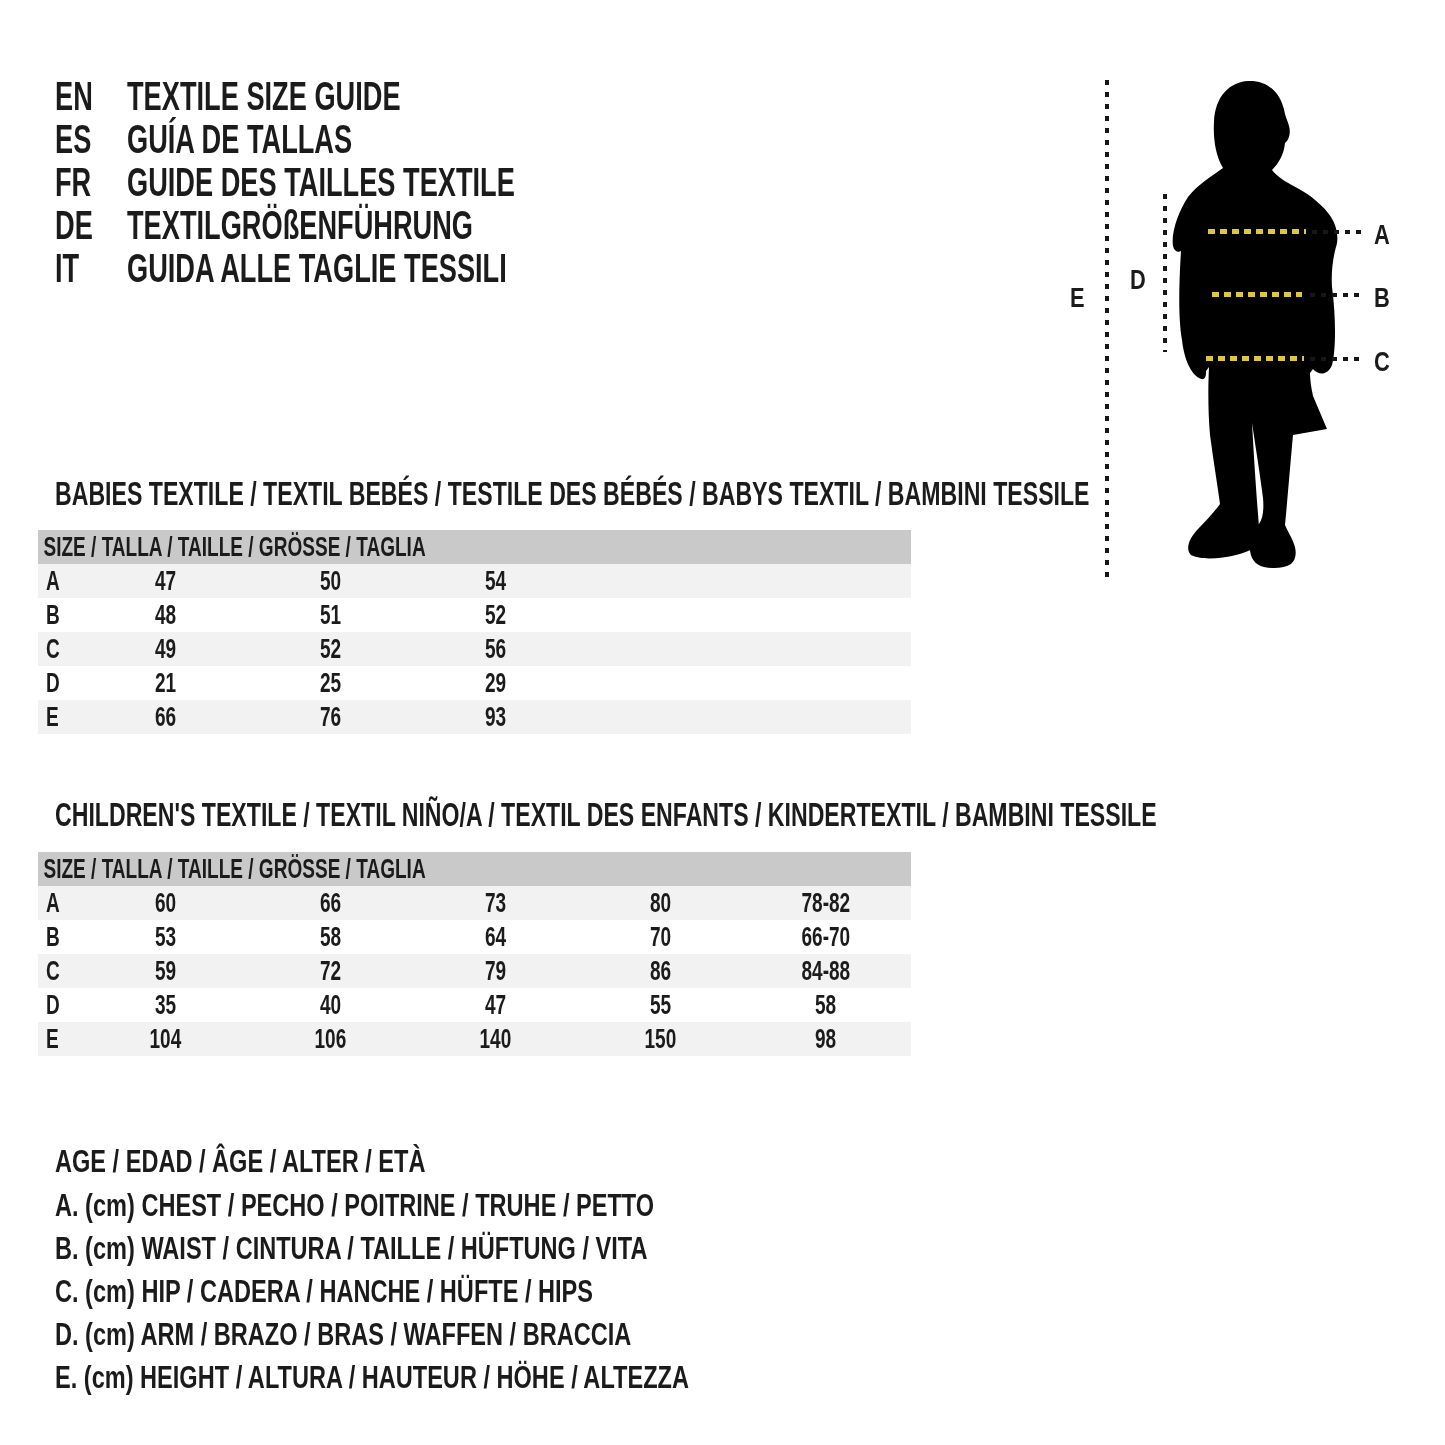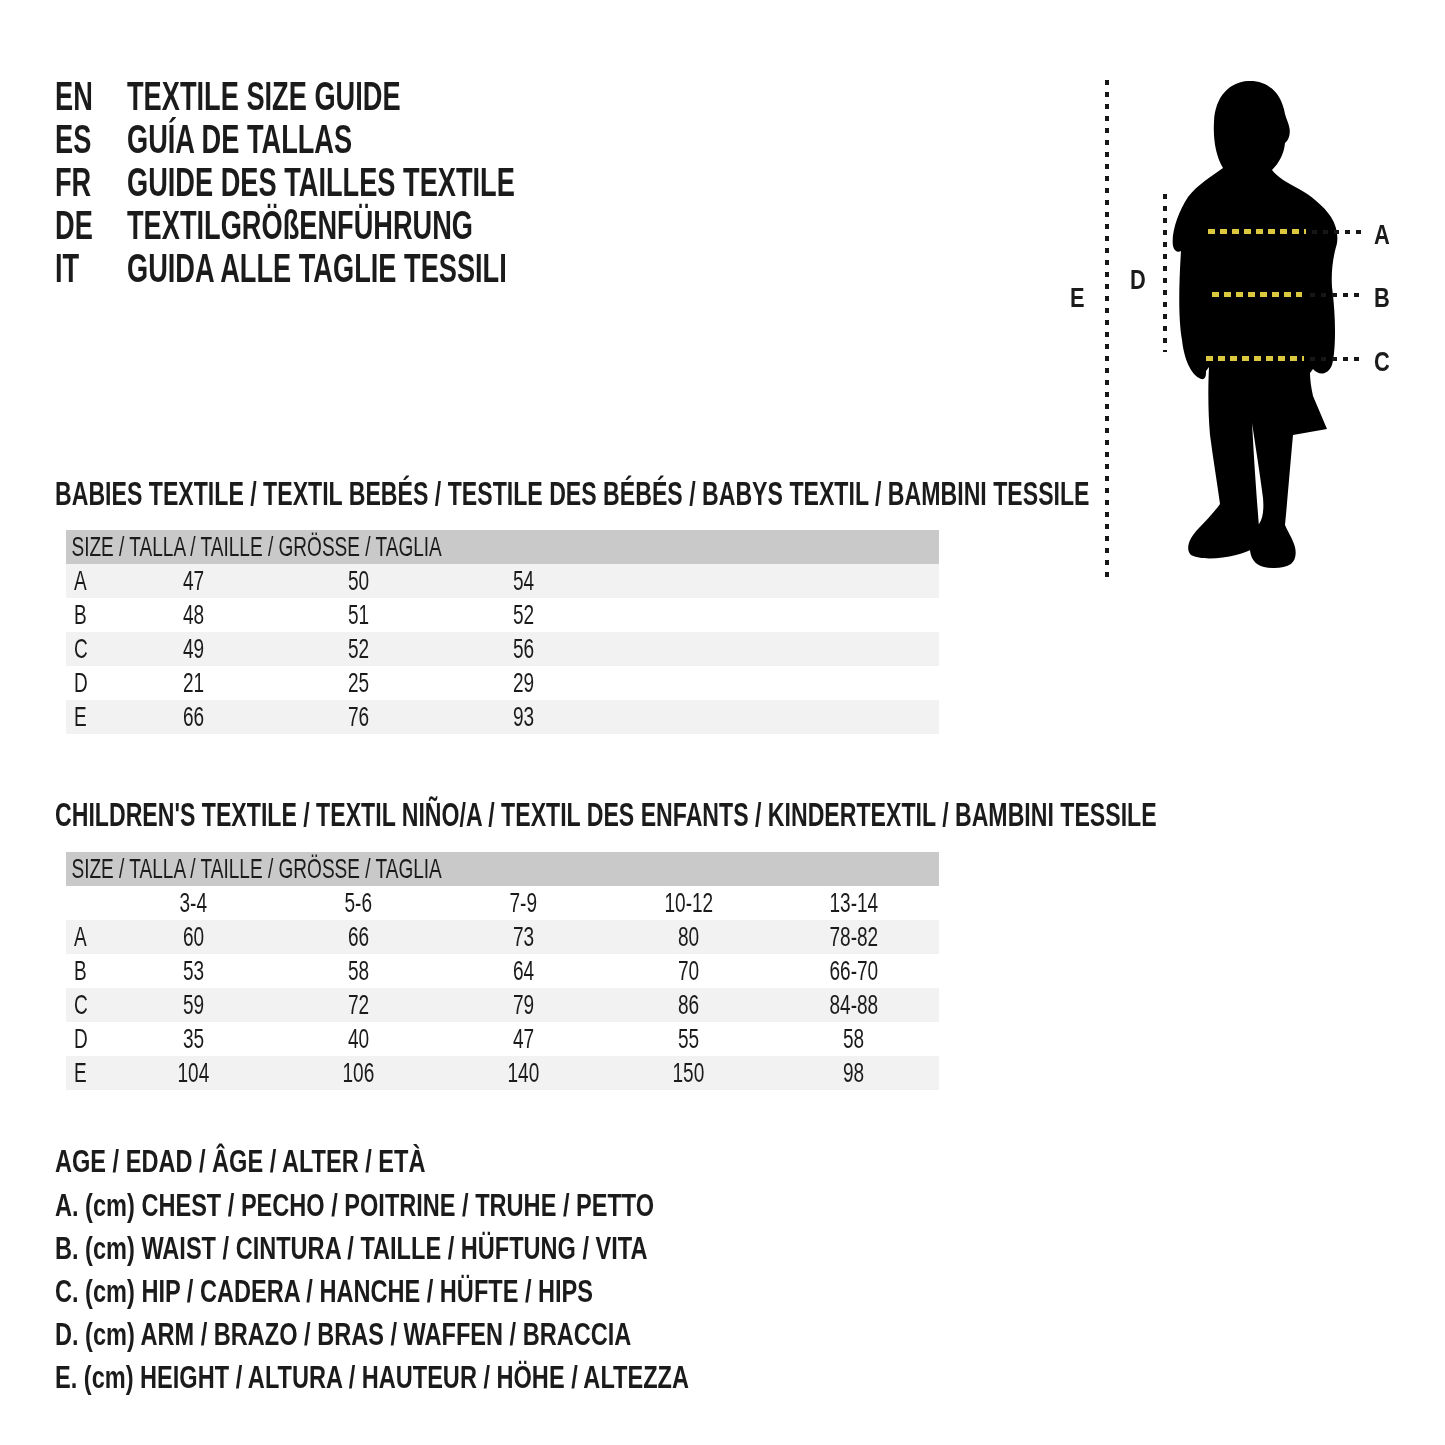--- a/index.html
+++ b/index.html
@@ -7,21 +7,21 @@
         font-family:"Liberation Sans",sans-serif;color:#1b1b1b;}
   .t{position:absolute;font-weight:700;white-space:nowrap;line-height:1;color:#1b1b1b;}
   
   .scale-left{transform:scaleX(0.68);transform-origin:0 50%;}
   .lang{font-size:40px;}
   .sect{font-size:34px;}
   .legend{font-size:31px;transform:scaleX(0.76);transform-origin:0 50%;}
   .figlabel{font-size:28px;transform:scaleX(0.78);transform-origin:0 50%;}
 
   
-  .sizetable{position:absolute;left:66px;width:873px;font-size:28px;font-weight:400;}
+  .sizetable{position:absolute;left:38px;width:873px;font-size:28px;font-weight:700;}
   .trow{display:flex;height:34px;align-items:center;}
   .thead{background:#c9c9c9;}
   .shade{background:#f2f2f2;}
   .cell-label{width:45px;padding-left:8px;box-sizing:border-box;text-align:left;}
   .cell-data{width:165px;text-align:center;}
   .cx{display:inline-block;transform:scaleX(0.68);transform-origin:50% 50%;}
   .cl{display:inline-block;transform:scaleX(0.68);transform-origin:0 50%;}
   .headtext{padding-left:8px;}
 
   
@@ -150,28 +150,20 @@
       <div class="cell-data"><span class="cx">93</span></div>
     </div>
   </div>
 
   <div class="t sect scale-left" style="left:55px;top:797px">CHILDREN'S TEXTILE / TEXTIL NIÑO/A / TEXTIL DES ENFANTS / KINDERTEXTIL / BAMBINI TESSILE</div>
 
   <div class="sizetable" style="top:852px">
     <div class="trow thead">
       <span class="cl headtext">SIZE / TALLA / TAILLE / GRÖSSE / TAGLIA</span>
     </div>
-    <div class="trow">
-      <div class="cell-label"></div>
-      <div class="cell-data"><span class="cx">3-4</span></div>
-      <div class="cell-data"><span class="cx">5-6</span></div>
-      <div class="cell-data"><span class="cx">7-9</span></div>
-      <div class="cell-data"><span class="cx">10-12</span></div>
-      <div class="cell-data"><span class="cx">13-14</span></div>
-    </div>
     <div class="trow shade">
       <div class="cell-label"><span class="cl">A</span></div>
       <div class="cell-data"><span class="cx">60</span></div>
       <div class="cell-data"><span class="cx">66</span></div>
       <div class="cell-data"><span class="cx">73</span></div>
       <div class="cell-data"><span class="cx">80</span></div>
       <div class="cell-data"><span class="cx">78-82</span></div>
     </div>
     <div class="trow">
       <div class="cell-label"><span class="cl">B</span></div>

